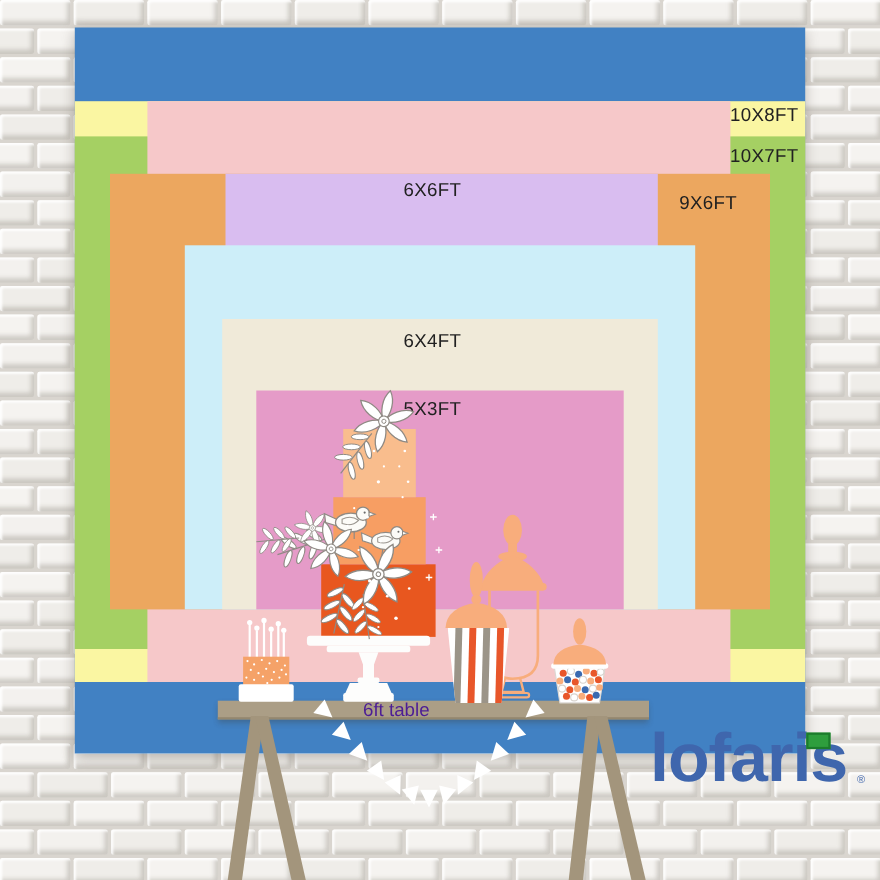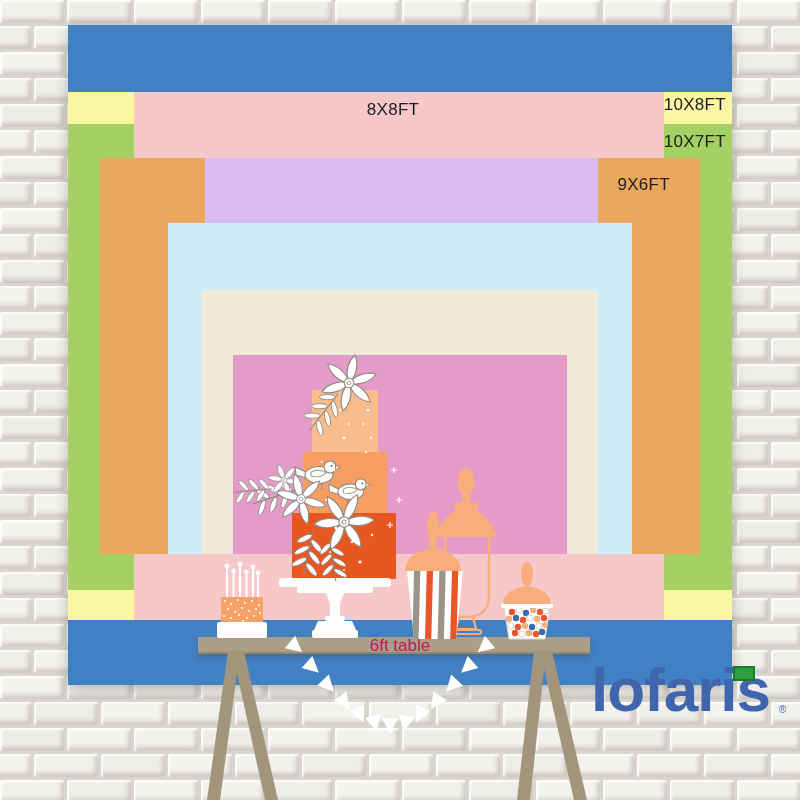--- a/index.html
+++ b/index.html
@@ -14,22 +14,22 @@
     box-shadow:inset 2px 2px 2px rgba(255,255,255,.9), inset -3px -4px 4px rgba(150,144,136,.40);}
   
   .backdrop{position:absolute;left:68px;top:25px;width:664px;height:660px;
     box-shadow:0 4px 12px rgba(110,105,98,.45);}
   .layer{position:absolute;}
   .sizelabel{position:absolute;font-size:17px;color:#212121;letter-spacing:.3px;white-space:nowrap;}
   .centered{left:0;right:14px;text-align:center;}
   
   .table-bar{position:absolute;left:198px;top:637px;width:392px;height:15px;
     background:#ab9e86;border-bottom:2px solid #93876f;box-shadow:0 3px 5px rgba(60,55,48,.30);z-index:6;}
-  .table-label{position:absolute;left:330px;top:636px;width:140px;text-align:center;
-    font-size:17px;color:#be185d;z-index:8;}
+  .table-label{position:absolute;left:330px;top:636px;width:140px;
+    font-size:17px;color:#4c1d95;z-index:8;}
   
   #scene{position:absolute;left:0;top:0;z-index:7;pointer-events:none;}
   
   .logo{position:absolute;left:591px;top:660px;z-index:9;
     font-family:"Liberation Sans", sans-serif;font-weight:700;font-size:62px;line-height:60px;
     letter-spacing:-1px;color:#3f66ad;}
   .logo-flag{position:absolute;left:733px;top:666px;width:18px;height:11px;
     border:2px solid #1c7c2c;z-index:10;}
   .logo-reg{position:absolute;left:779px;top:704px;font-size:10px;color:#3f66ad;z-index:10;}
 </style>
@@ -431,24 +431,26 @@
   <div class="layer" style="left: 0px; top: 0px; width: 664px; height: 660px; background: rgb(65, 129, 195);"></div>
   <div class="layer" style="left: 0px; top: 67px; width: 664px; height: 528px; background: rgb(250, 246, 162);"></div>
   <div class="layer" style="left: 0px; top: 99px; width: 664px; height: 466px; background: rgb(165, 208, 99);"></div>
   <div class="layer" style="left: 66px; top: 67px; width: 530px; height: 528px; background: rgb(246, 200, 201);"></div>
   <div class="layer" style="left: 32px; top: 133px; width: 600px; height: 396px; background: rgb(236, 167, 95);"></div>
   <div class="layer" style="left: 137px; top: 133px; width: 393px; height: 396px; background: rgb(217, 189, 240);"></div>
   <div class="layer" style="left: 100px; top: 198px; width: 464px; height: 331px; background: rgb(205, 238, 249);"></div>
   <div class="layer" style="left: 134px; top: 265px; width: 396px; height: 264px; background: rgb(240, 234, 217);"></div>
   <div class="layer" style="left: 165px; top: 330px; width: 334px; height: 199px; background: rgb(229, 155, 200);"></div>
 
-  <div class="sizelabel centered" style="top:75px">8X8FT</div>
   <div class="sizelabel" style="right:6px;top:70px">10X8FT</div>
   <div class="sizelabel" style="right:6px;top:107px">10X7FT</div>
+  <div class="sizelabel centered" style="top:138px">6X6FT</div>
   <div class="sizelabel" style="right:62px;top:150px">9X6FT</div>
+  <div class="sizelabel centered" style="top:275px">6X4FT</div>
+  <div class="sizelabel centered" style="top:337px">5X3FT</div>
 </div>
 
 <div class="table-bar"></div>
 
 <svg id="scene" width="800" height="800" viewBox="0 0 800 800">
   <defs>
     <path id="petal" d="M0 0 C5 -7 6 -19 0 -27 C-6 -19 -5 -7 0 0 Z"></path>
     <g id="petalflower">
       <use href="#petal" fill="#ffffff" stroke="#8f8a84" stroke-width="1.1"></use>
       <use href="#petal" fill="#ffffff" stroke="#8f8a84" stroke-width="1.1" transform="rotate(60)"></use>

